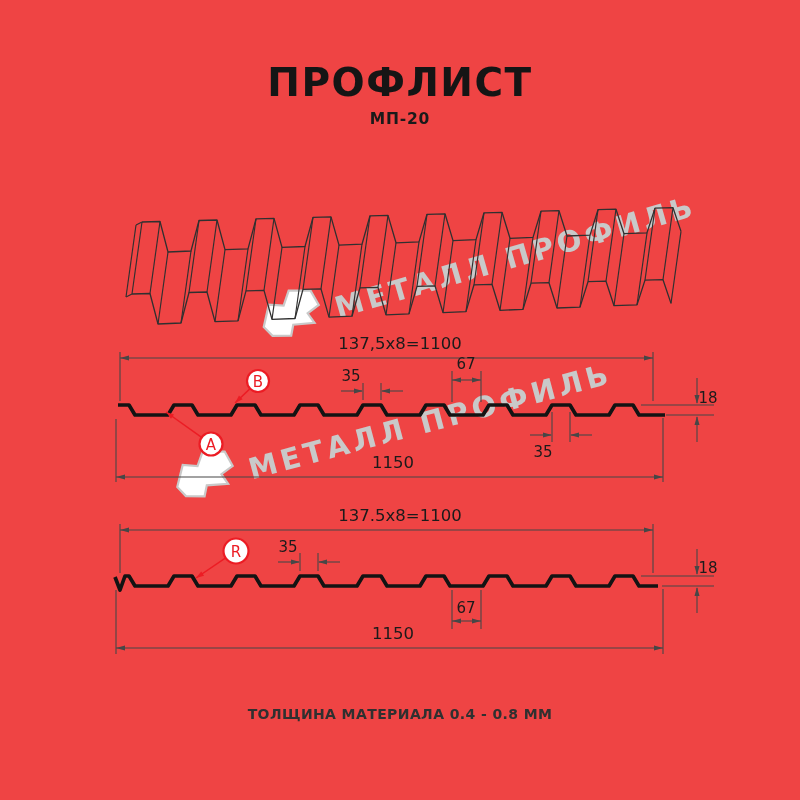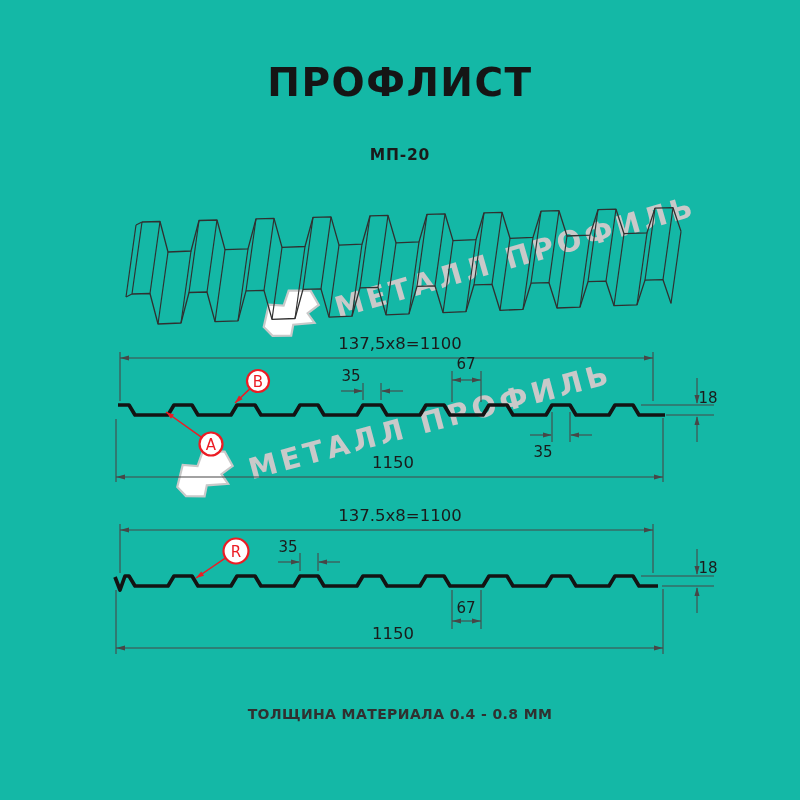--- a/index.html
+++ b/index.html
@@ -1,21 +1,21 @@
 <!DOCTYPE html>
 <html><head>
 <meta charset="utf-8">
 <style>
   html,body{margin:0;padding:0;background:#ffffff;}
   body{width:800px;height:800px;overflow:hidden;font-family:"DejaVu Sans","Liberation Sans",sans-serif;}
-  .page{position:relative;width:800px;height:800px;background:#14b8a6;}
+  .page{position:relative;width:800px;height:800px;background:#ef4444;}
   .title{position:absolute;top:60px;left:0;width:100%;text-align:center;
          font-size:39px;font-weight:700;letter-spacing:1.5px;color:#151515;}
   .subtitle{position:absolute;top:110px;left:0;width:100%;text-align:center;
-         font-size:15.5px;font-weight:700;letter-spacing:.8px;color:#1a1a1a;margin-top:36px;}
+         font-size:15.5px;font-weight:700;letter-spacing:.8px;color:#1a1a1a;}
   .footer{position:absolute;top:706px;left:0;width:100%;text-align:center;
          font-size:14px;font-weight:700;letter-spacing:.4px;color:#303030;}
   svg{position:absolute;top:0;left:0;font-family:"DejaVu Sans","Liberation Sans",sans-serif;}
   svg text{font-family:"DejaVu Sans","Liberation Sans",sans-serif;}
 </style>
 </head>
 <body>
 
 <div class="page">
   <div class="title">ПРОФЛИСТ</div>

